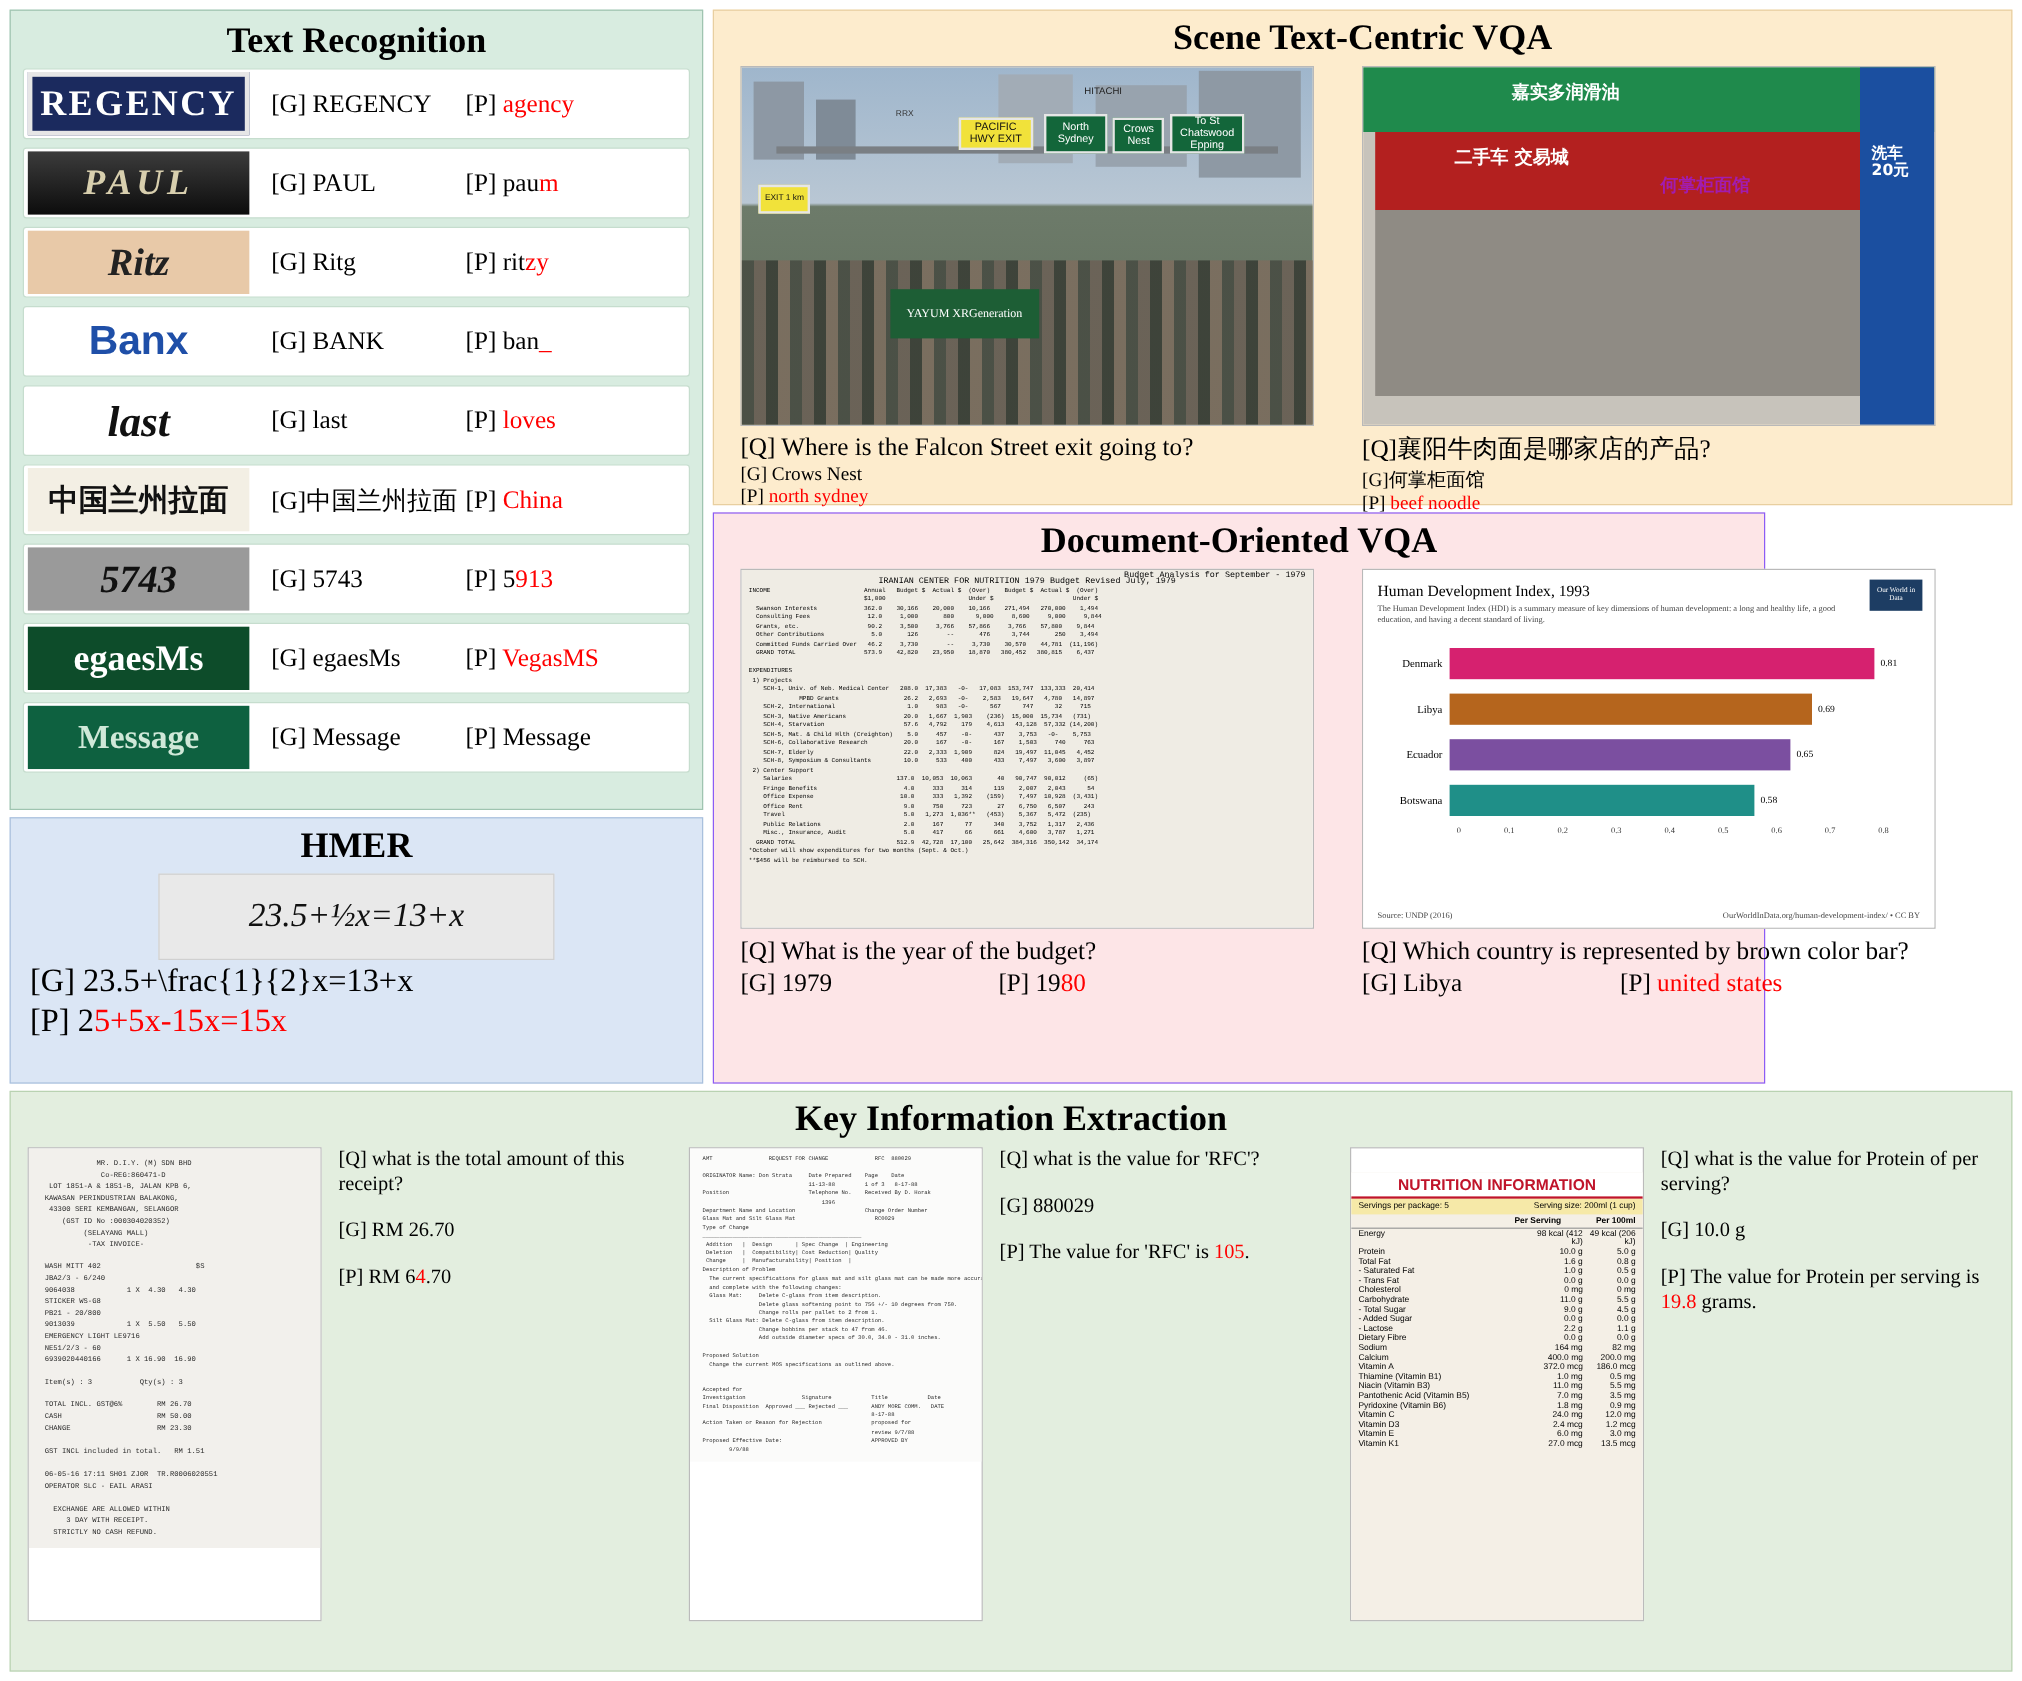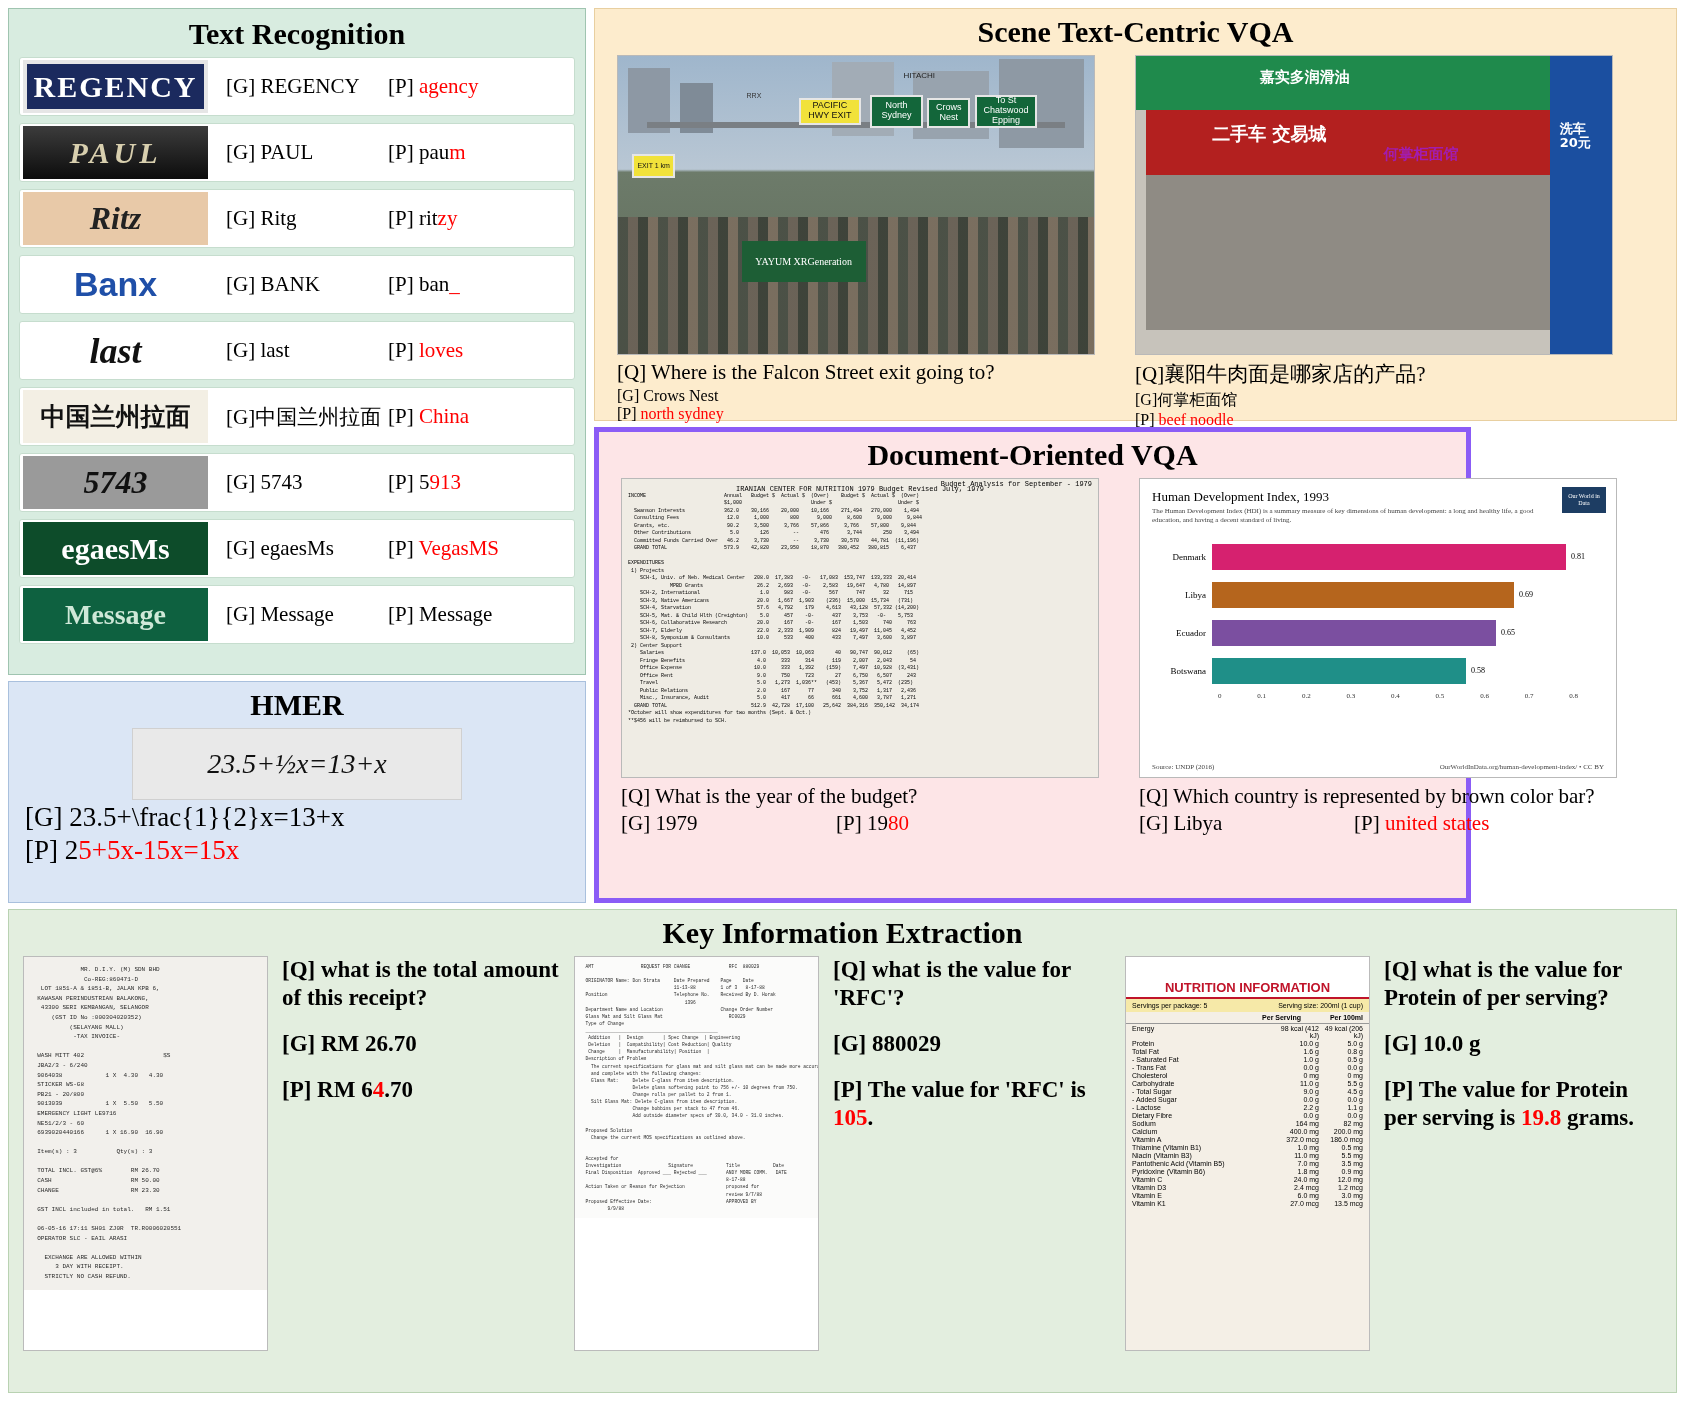--- a/index.html
+++ b/index.html
@@ -111,21 +111,21 @@
   .cnstreet { width:100%; height:100%; background:#c7c3bb; position:relative; }
   .cnstreet .greenband { position:absolute; left:0; right:0; top:0; height:18%; background:#1f8a4c; }
   .cnstreet .redband { position:absolute; left:2%; right:13%; top:18%; height:22%; background:#b3201f; }
   .cnstreet .rightband { position:absolute; right:0; top:0; bottom:0; width:13%; background:#1b4fa0; }
   .cnstreet .shop { position:absolute; left:2%; right:13%; top:40%; bottom:8%; background:#8f8b84; }
   .cnstreet .cntext { position:absolute; color:#fff; font-family:"DejaVu Sans", sans-serif; font-weight:bold; }
 
   
   #doc-vqa {
     left:594px; top:427px; width:877px; height:476px;
-    background:#fde5e7; border:5px solid #8b5cf6;
+    background:#fde5e7; border:1px solid #8b5cf6;
   }
   #doc-vqa .panel-title { font-size:30px; margin-top:6px; }
   .doc-cols { display:flex; gap:40px; padding:6px 22px 0 22px; }
   .doc-col { width:478px; }
   .doc-img { width:478px; height:300px; border:1px solid #b9b9b9; background:#fff; position:relative; overflow:hidden; }
   .doc-qline { font-size:21px; margin-top:6px; }
   .doc-aline { font-size:21px; margin-top:2px; display:flex; }
   .doc-aline .gt { width:215px; }
 
   
@@ -150,21 +150,21 @@
 
   
   #kie {
     left:8px; top:909px; width:1669px; height:484px;
     background:#e3eedf; border:1px solid #b9d2b2;
   }
   #kie .panel-title { font-size:30px; margin-top:6px; }
   .kie-cols { display:flex; padding:6px 14px 0 14px; gap:12px; }
   .kie-item { display:flex; gap:14px; width:545px; }
   .kie-img { width:245px; height:395px; border:1px solid #bbb; background:#fff; overflow:hidden; position:relative; }
-  .kie-text { width:280px; font-size:23px; line-height:1.22;font-weight:bold; }
+  .kie-text { width:280px; font-size:17px; line-height:1.22; }
   .kie-text p { margin:0 0 18px 0; }
 
   .receipt { font-family:"Liberation Mono", monospace; font-size:6px; line-height:1.6;
      padding:8px 6px; white-space:pre; background:#f2f0ec; color:#2a2a2a; }
   .formdoc { font-family:"Liberation Mono", monospace; font-size:4.6px; line-height:1.55;
      padding:6px 5px; white-space:pre; background:#fbfbfa; color:#2b2b2b; }
   .nutri { width:100%; height:100%; background:#f4efe6; position:relative; font-family:"Liberation Sans", sans-serif; }
   .nutri .nhead { background:#ffffff; border-bottom:2px solid #c0142a; text-align:center;
      color:#c0142a; font-weight:bold; font-size:13px; padding:3px 0 2px 0;margin-top:20px; }
   .nutri .nsub { display:flex; justify-content:space-between; font-size:7px; padding:3px 6px; background:#f6e9a8; }
@@ -296,21 +296,21 @@
           <span><span>[P] </span><span class="red">north sydney</span></span>
         </div>
       </div>
 
       <div class="scene-col">
         <div class="scene-img">
           <div class="cnstreet">
             <div class="greenband"></div>
             <div class="cntext" style="left:26%;top:4%;font-size:15px;">嘉实多润滑油</div>
             <div class="redband"></div>
-            <div class="cntext" style="left:16%;top:22%;font-size:18px;">二手车 交易城</div>
+            <div class="cntext" style="left:16%;top:22%;font-size:15px;">二手车 交易城</div>
             <div class="rightband"></div>
             <div class="cntext" style="right:2%;top:22%;font-size:13px;width:9%;line-height:1.1;">洗车 20元</div>
             <div class="shop"></div>
             <div class="cntext" style="left:52%;top:30%;font-size:15px;color:#a21caf;">何掌柜面馆</div>
           </div>
         </div>
         <div class="scene-qline">[Q]襄阳牛肉面是哪家店的产品?</div>
         <div class="scene-aline">
           <span class="gt">[G]何掌柜面馆</span>
           <span><span>[P] </span><span class="red">beef noodle</span></span>

